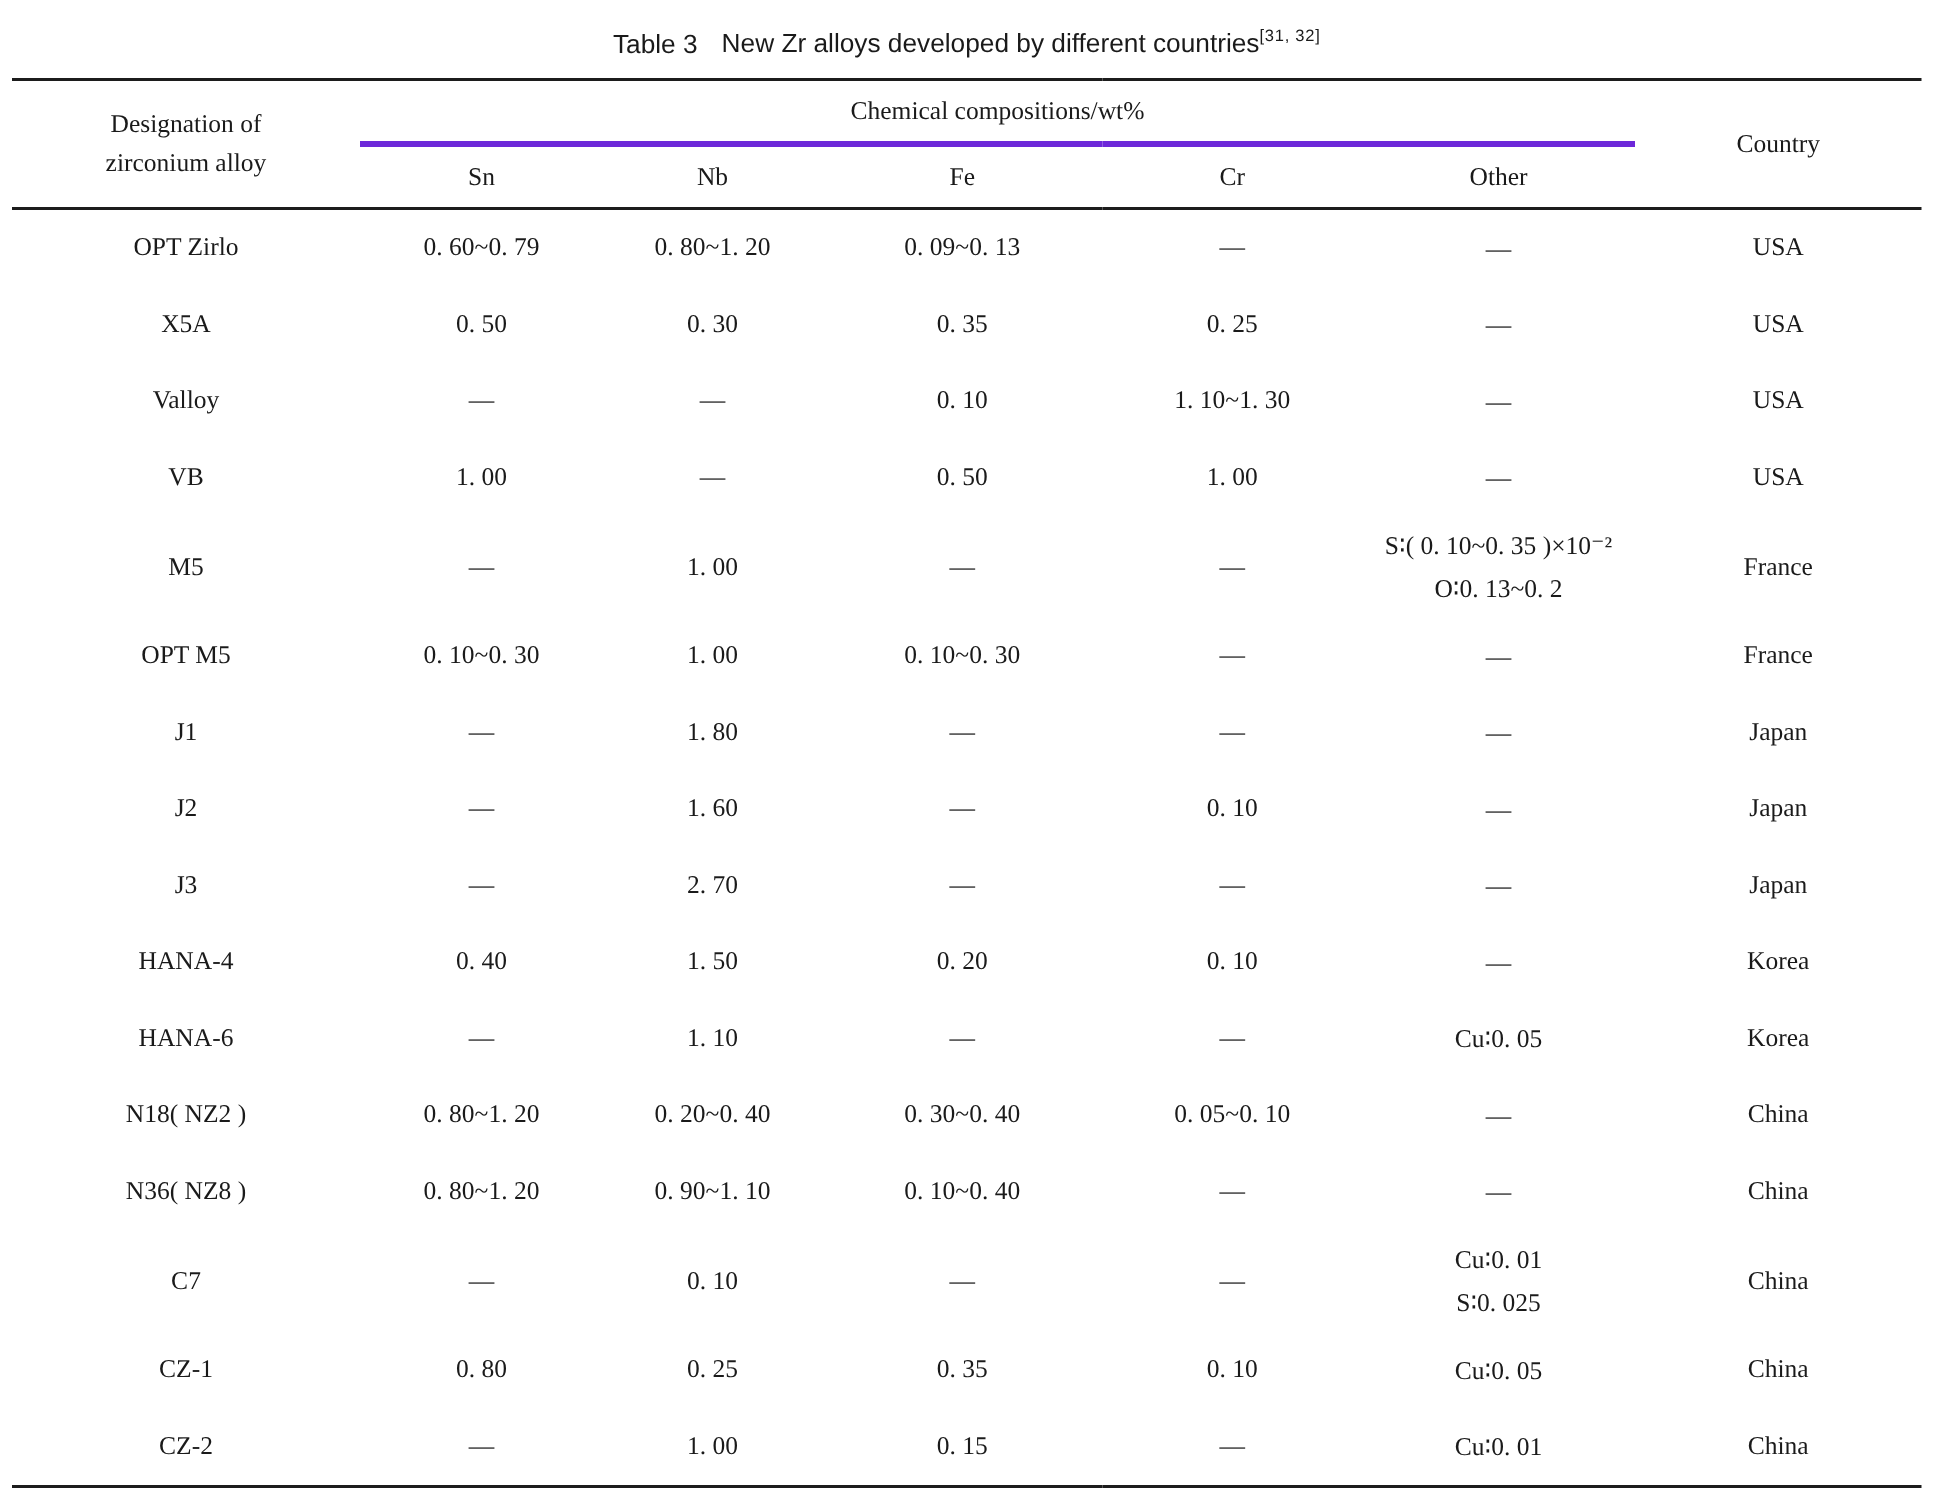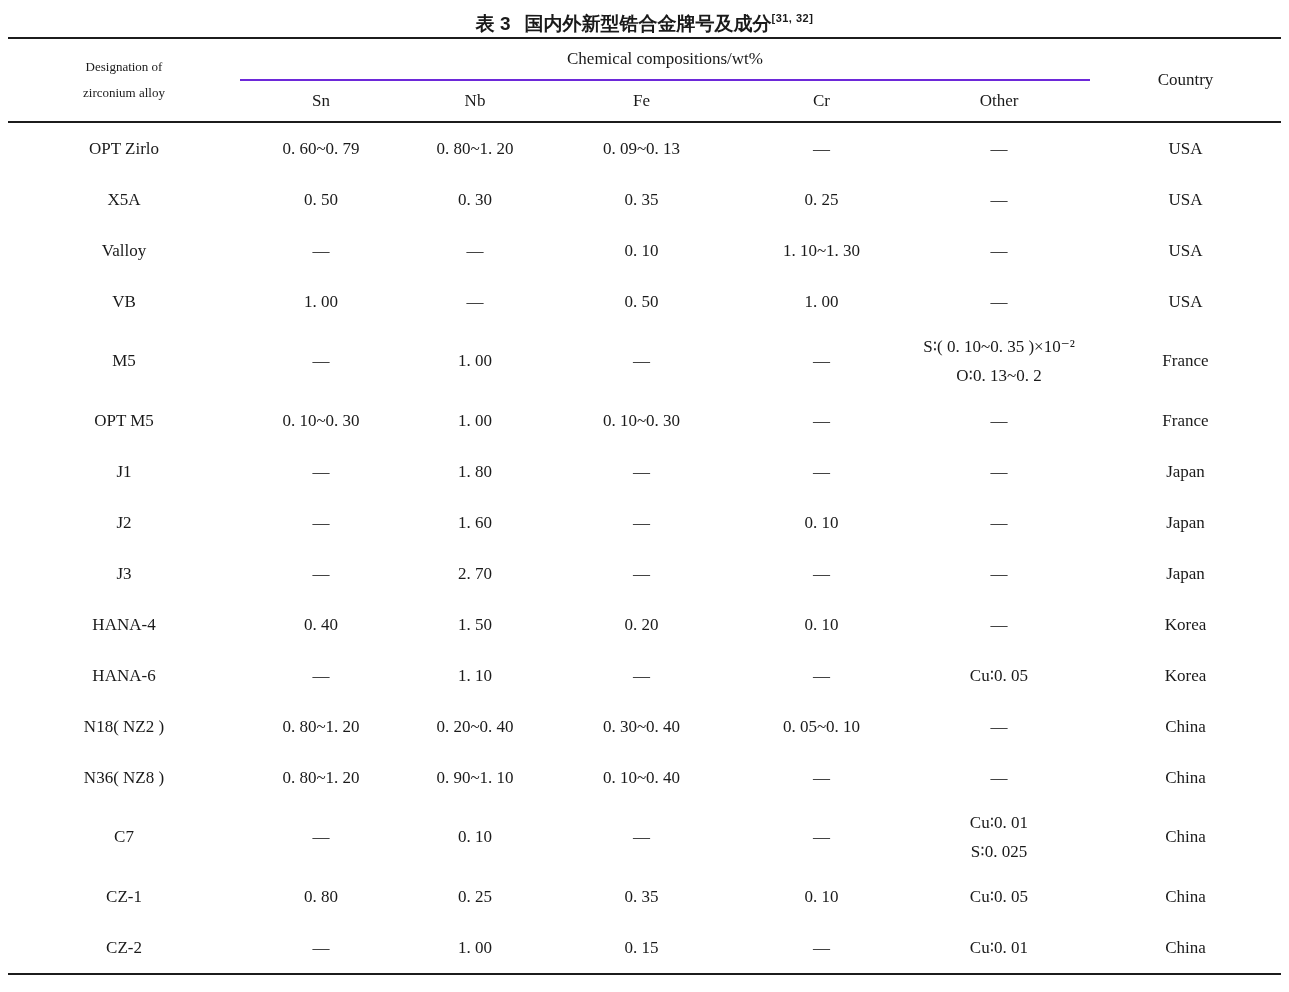--- a/index.html
+++ b/index.html
@@ -47,40 +47,40 @@
     border-bottom: 2px solid #1c1c1c;
     font-size: 17px;
   }
   thead { border-bottom: 2px solid #1c1c1c; }
   th, td {
     font-weight: normal;
     text-align: center;
     vertical-align: middle;
     padding: 0;
   }
-  th.designation-th { line-height: 26px; font-size: 13px; }
+  th.designation-th { line-height: 26px; font-size: 17px; }
   th.group-th {
     height: 40px;
-    border-bottom: 2px solid #6d28d9;
+    border-bottom: 4px solid #6d28d9;
     font-size: 17px;
   }
   tr.sub-header th { height: 40px; font-size: 17px; text-align: center; }
   tbody td { height: 41px; line-height: 22px; }
   td.other-cell div { line-height: 29px; }
   td.other-cell { padding: 5px 0; }
 </style>
 </head>
 <body>
 
 <div class="page">
 
-  <div class="caption-cn">
-    <span class="cap-label">表 3</span><span>国内外新型锆合金牌号及成分</span><sup class="ref">[31, 32]</sup>
+
+  <div class="caption-en">
+    <span class="cap-label">Table 3</span><span>New Zr alloys developed by different countries</span><sup class="ref">[31, 32]</sup>
   </div>
-
 
   <table class="alloy">
     <colgroup>
       <col style="width:232px">
       <col style="width:162px">
       <col style="width:146px">
       <col style="width:187px">
       <col style="width:173px">
       <col style="width:182px">
       <col style="width:191px">

